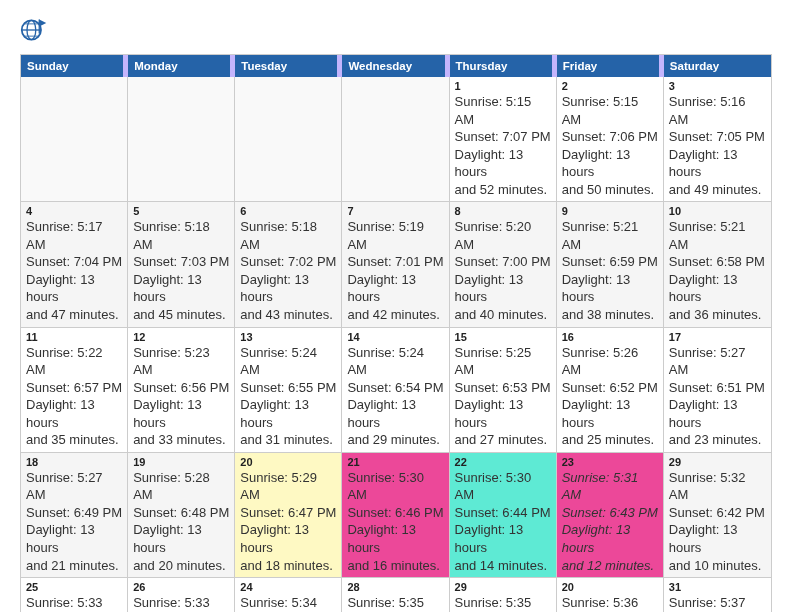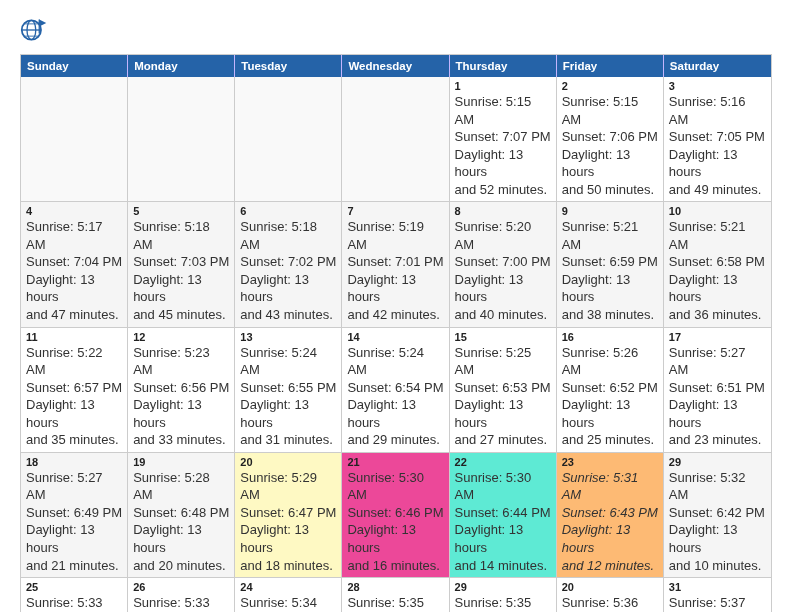--- a/index.html
+++ b/index.html
@@ -65,21 +65,21 @@
     .cal-header-row {
       display: grid;
       grid-template-columns: repeat(7, 1fr);
       background: #2563a8;
     }
     .cal-header-cell {
       color: #fff;
       font-size: 11.5px;
       font-weight: bold;
       padding: 5px 6px;
-      border-right: 1px solid #c4b5fd;
+      border-right: 5px solid #c4b5fd;
       text-align: left;
     }
     .cal-header-cell:last-child { border-right: none; }
     .cal-body {
       flex: 1;
       display: flex;
       flex-direction: column;
     }
     .cal-row {
       display: grid;
@@ -310,21 +310,21 @@
 Daylight: 13 hours
 and 16 minutes.</div>
           </div>
           <div class="cal-cell" style="background: #5eead4;">
             <div class="day-num">22</div>
             <div class="cell-text" style="white-space: pre-line;">Sunrise: 5:30 AM
 Sunset: 6:44 PM
 Daylight: 13 hours
 and 14 minutes.</div>
           </div>
-          <div class="cal-cell" style="background: #fdba74;">
+          <div class="cal-cell" style="background: #ec4899;">
             <div class="day-num">23</div>
             <div class="cell-text" style="white-space: pre-line; font-style: italic;">Sunrise: 5:31 AM
 Sunset: 6:43 PM
 Daylight: 13 hours
 and 12 minutes.</div>
           </div>
           <div class="cal-cell" style="background: rgb(245, 245, 245);">
             <div class="day-num">29</div>
             <div class="cell-text" style="white-space: pre-line;">Sunrise: 5:32 AM
 Sunset: 6:42 PM

